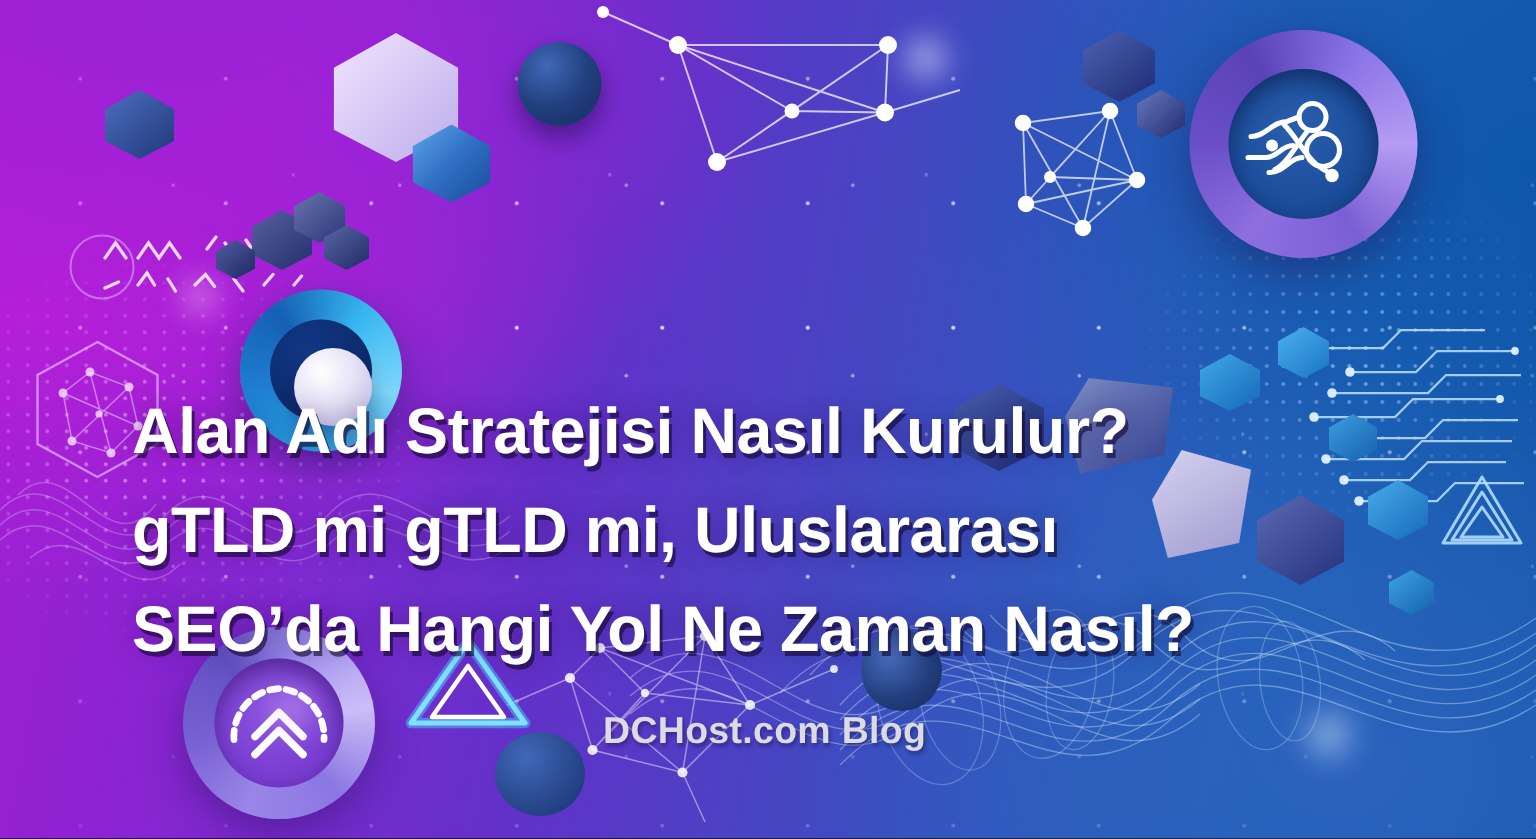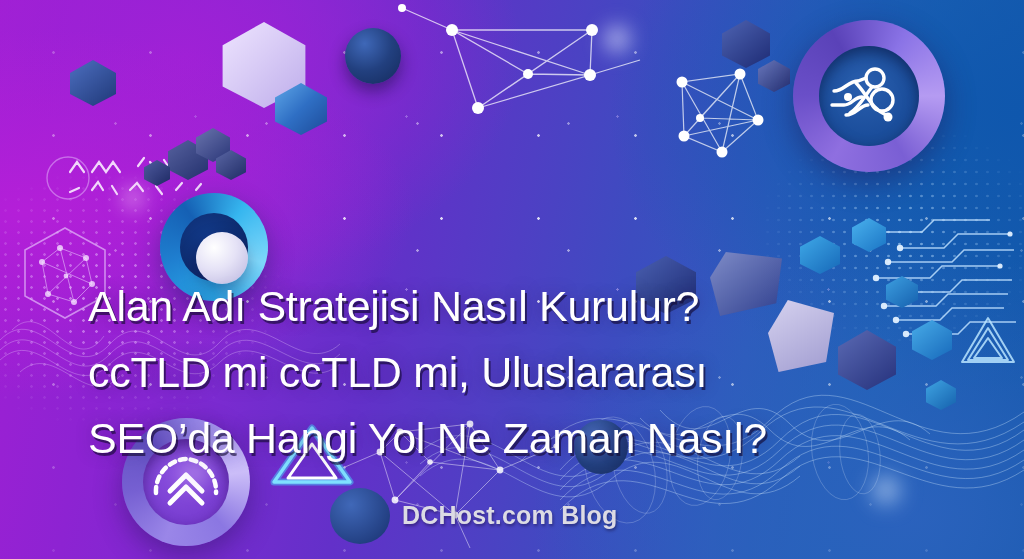--- a/index.html
+++ b/index.html
@@ -136,32 +136,32 @@
   .cr10{left:722px;top:20px;width:48px;height:48px;background:linear-gradient(140deg,#4e63b2,#1d2b74);clip-path:polygon(50% 0%,100% 28%,100% 74%,50% 100%,0% 74%,0% 28%);}
   .cr11{left:758px;top:60px;width:32px;height:32px;background:linear-gradient(140deg,#6876bb,#263376);clip-path:polygon(50% 0%,100% 28%,100% 74%,50% 100%,0% 74%,0% 28%);}
   .cr12{left:574px;top:420px;width:54px;height:54px;border-radius:50%;background:radial-gradient(circle at 35% 30%,#4a6fc0 0%,#23407f 55%,#15295c 100%);}
   .cr13{left:330px;top:488px;width:60px;height:56px;background:radial-gradient(circle at 35% 30%,#4068b8,#17306e);border-radius:50%;}
 
   svg{display:block;overflow:visible;}
 
   
   .content{position:absolute;left:0;top:0;width:100%;height:100%;}
   .headline{
-    position:absolute;left:88px;top:244px;width:880px;
+    position:absolute;left:88px;top:226px;width:880px;
     color:#ffffff;
     font-size:43px;
     line-height:66px;
-    font-weight:400;
+    font-weight:700;
     letter-spacing:-.3px;
     text-shadow:2px 3px 0 rgba(18,8,48,.62), 0 0 16px rgba(40,10,80,.35);
   }
   .headline .ln{display:block;white-space:nowrap;}
 
   .footer-brand{
-    position:absolute;left:402px;top:501px;
+    position:absolute;left:402px;top:473px;
     font-size:25px;font-weight:700;letter-spacing:.2px;
     color:#dcdbe4;
     text-shadow:1px 2px 3px rgba(20,10,50,.45);
   }
 </style>
 </head>
 <body>
 
 <div class="banner">
 
@@ -404,19 +404,19 @@
   </div>
 
   <div class="glow g1"></div>
   <div class="glow g2"></div>
   <div class="glow g3"></div>
   <div class="glow g4"></div>
 
   <div class="content">
     <h1 class="headline">
       <span class="ln">Alan Adı Stratejisi Nasıl Kurulur?</span>
-      <span class="ln">ccTLD mi ccTLD mi, Uluslararası</span>
+      <span class="ln">gTLD mi gTLD mi, Uluslararası</span>
       <span class="ln">SEO’da Hangi Yol Ne Zaman Nasıl?</span>
     </h1>
     <div class="footer-brand">DCHost.com Blog</div>
   </div>
 
 </div>
 
 </body></html>

